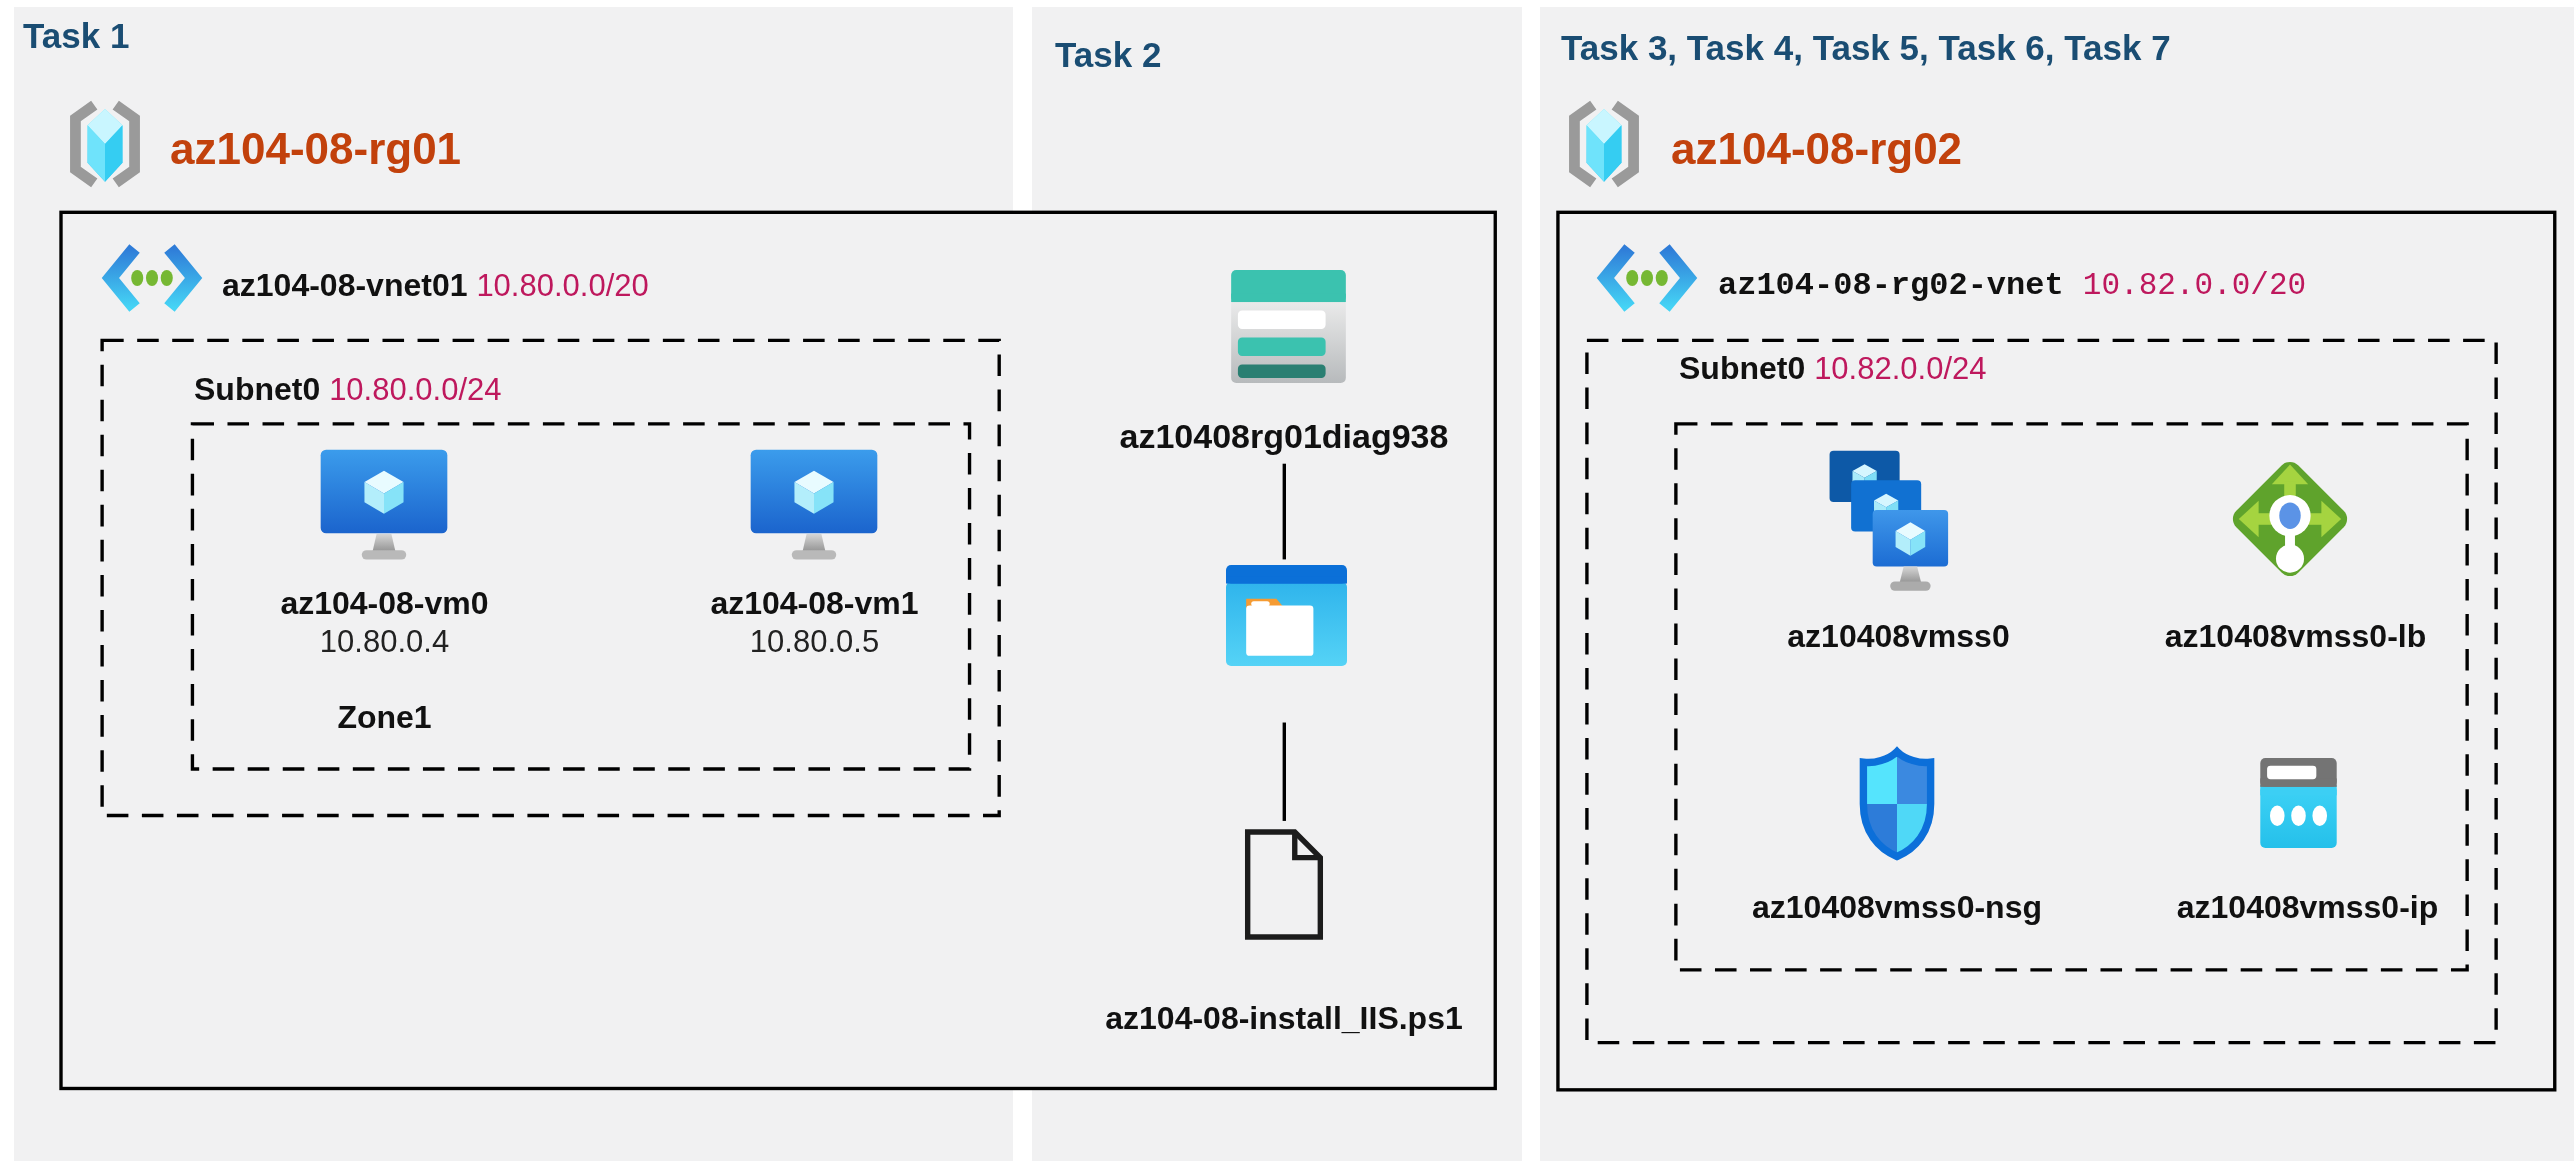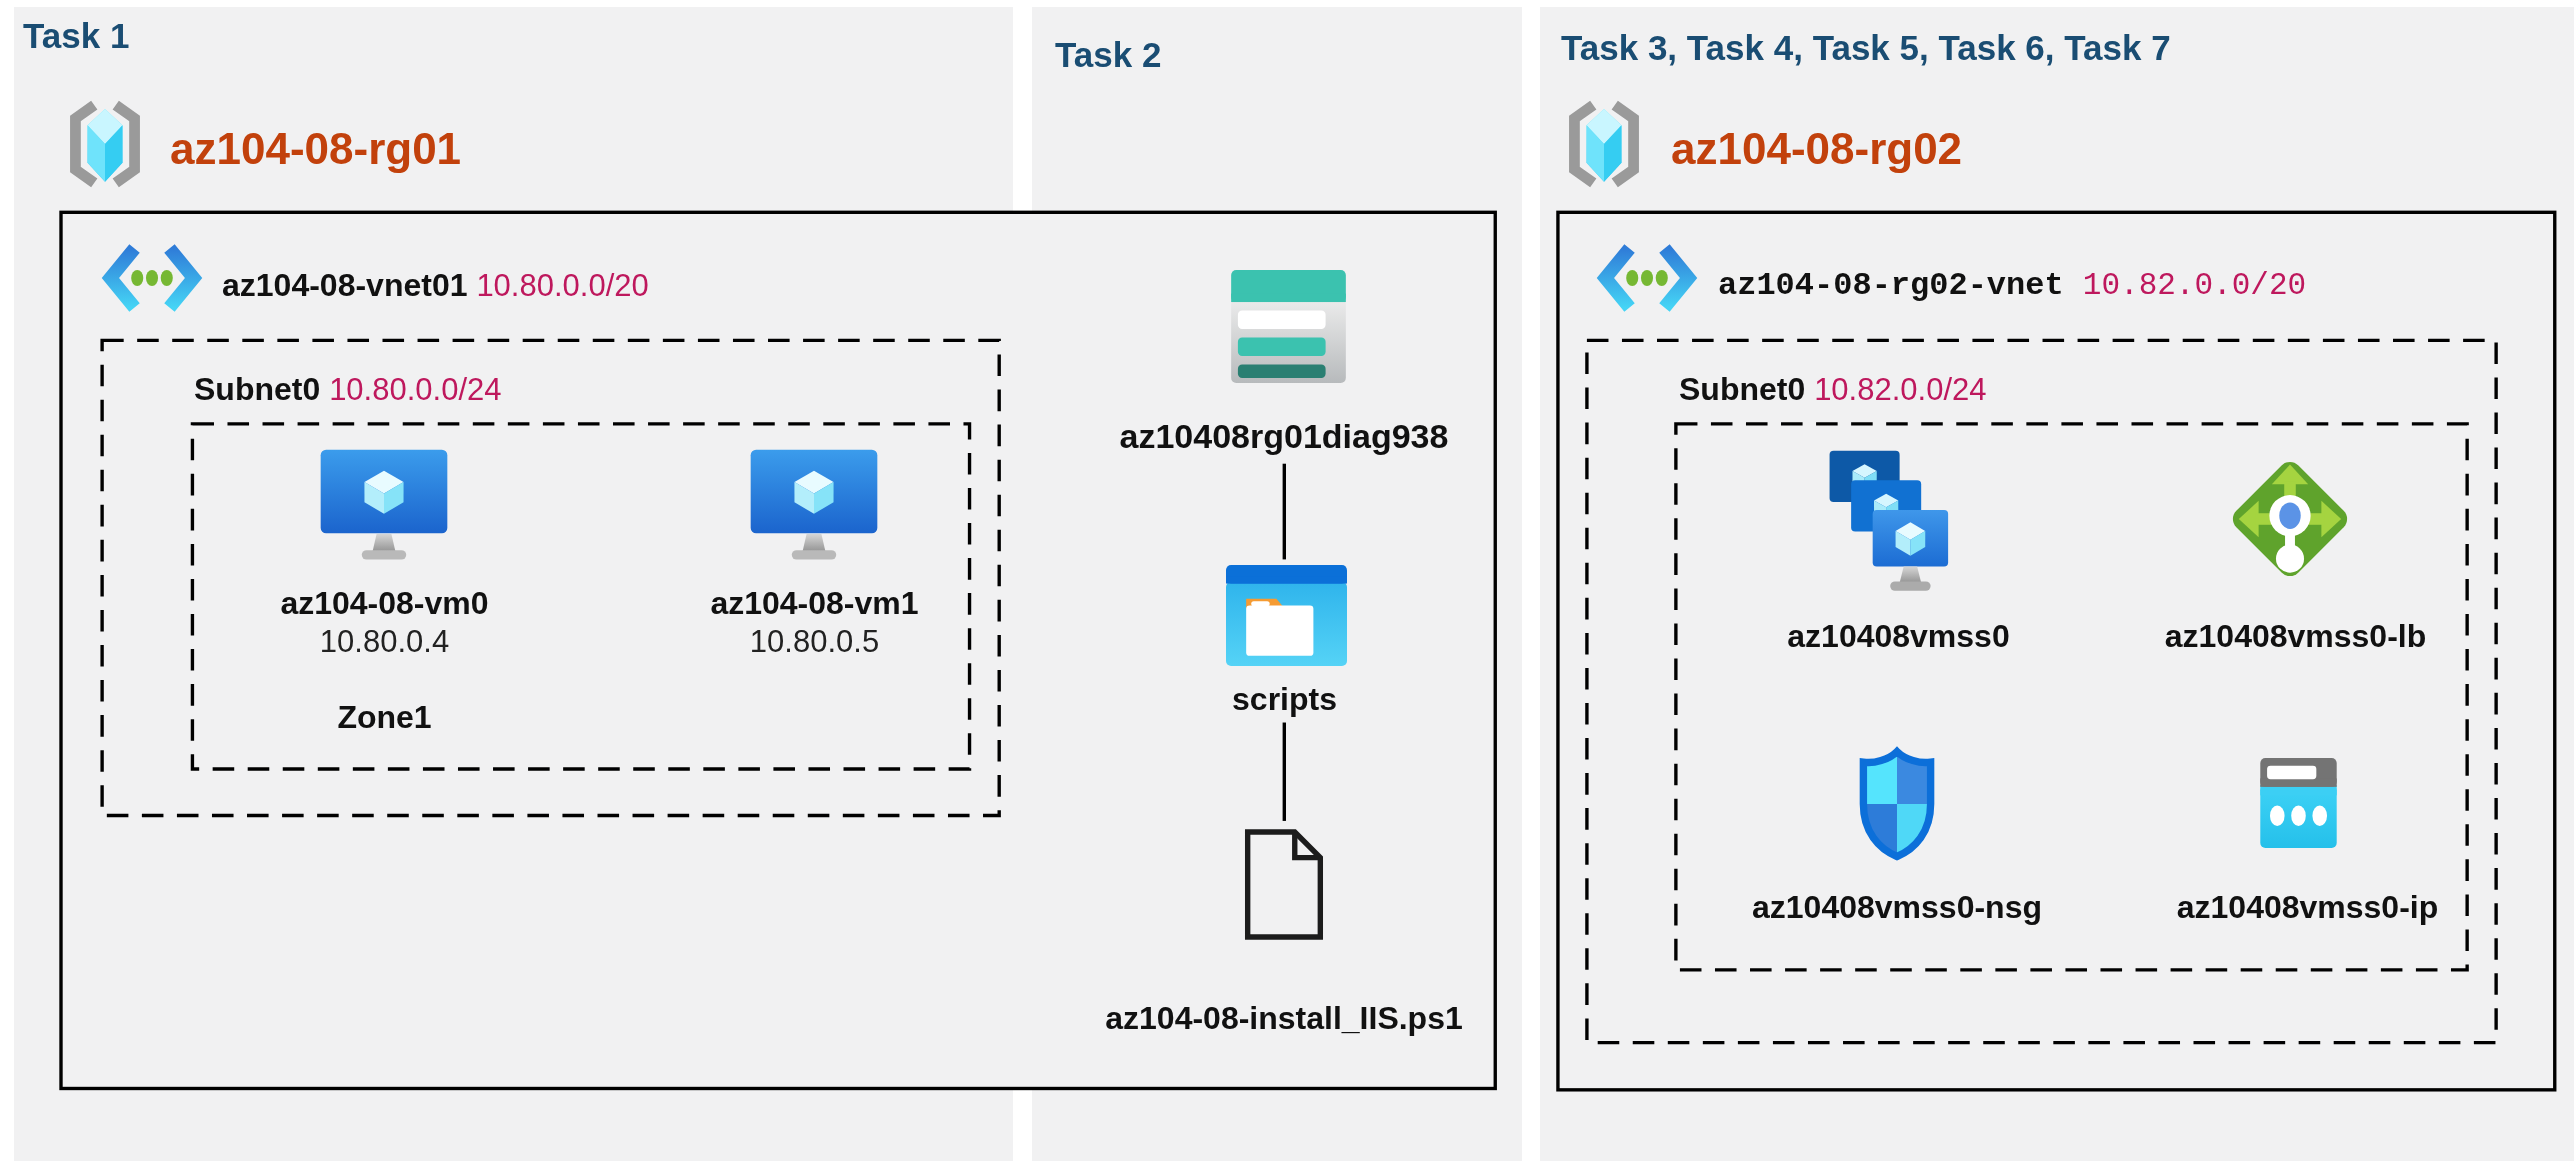--- a/index.html
+++ b/index.html
@@ -151,21 +151,20 @@
           </linearGradient>
         </defs>
       <rect x="0" y="10" width="72" height="50" rx="3" fill="url(#scG)"></rect>
       <rect x="0" y="0" width="72" height="11" rx="3" fill="#0b70d8"></rect>
       <rect x="0" y="7" width="72" height="4" fill="#0b70d8"></rect>
       <polygon points="12,20 30,20 35,26 12,26" fill="#f59b33"></polygon>
       <rect x="15" y="21.5" width="11" height="3" rx="1.5" fill="#ffffff"></rect>
       <rect x="12" y="24" width="40" height="30" rx="2" fill="#ffffff"></rect>
     </svg>
   </span>
-  <div class="res-label" style="left:1116px;top:681px;width:337px;">scripts</div>
 
   <span class="abs" style="left:1242px;top:828px;">
     <svg width="84" height="113" viewBox="0 0 62 84">
       <path d="M4 3 H39 L58 22 V81 H4 Z" fill="#f1f1f2" stroke="#1c1c1c" stroke-width="4"></path>
       <path d="M39 3 V22 H58" fill="none" stroke="#1c1c1c" stroke-width="4"></path>
     </svg>
   </span>
   <div class="res-label" style="left:1048px;top:978px;width:472px;margin-top:22px;">az104-08-install_IIS.ps1</div>
 
   <div class="hdr" style="left:1561px;top:28px;">Task 3, Task 4, Task 5, Task 6, Task 7</div>
@@ -189,21 +188,21 @@
       <ellipse cx="27" cy="26" rx="4.5" ry="6" fill="#76b833"></ellipse>
       <ellipse cx="38" cy="26" rx="4.5" ry="6" fill="#76b833"></ellipse>
       <ellipse cx="49" cy="26" rx="4.5" ry="6" fill="#76b833"></ellipse>
     </svg>
   </span>
   <div class="inline-label" style="left:1718px;top:267px;font-family:Liberation Mono, monospace;">
     <span class="b">az104-08-rg02-vnet</span>
     <span class="r">10.82.0.0/20</span>
   </div>
 
-  <div class="inline-label" style="left:1679px;top:371px;">
+  <div class="inline-label" style="left:1679px;top:350px;">
     <span class="b">Subnet0</span>
     <span class="r">10.82.0.0/24</span>
   </div>
 
   <span class="abs" style="left:1820px;top:444px;">
     <svg width="135" height="163" viewBox="0 0 100 121">
       <defs>
           <linearGradient id="vmssG" x1="0" y1="0" x2="0" y2="1">
         <stop offset="0" stop-color="#3f97ea"></stop>
             <stop offset="1" stop-color="#1c6cd3"></stop>

